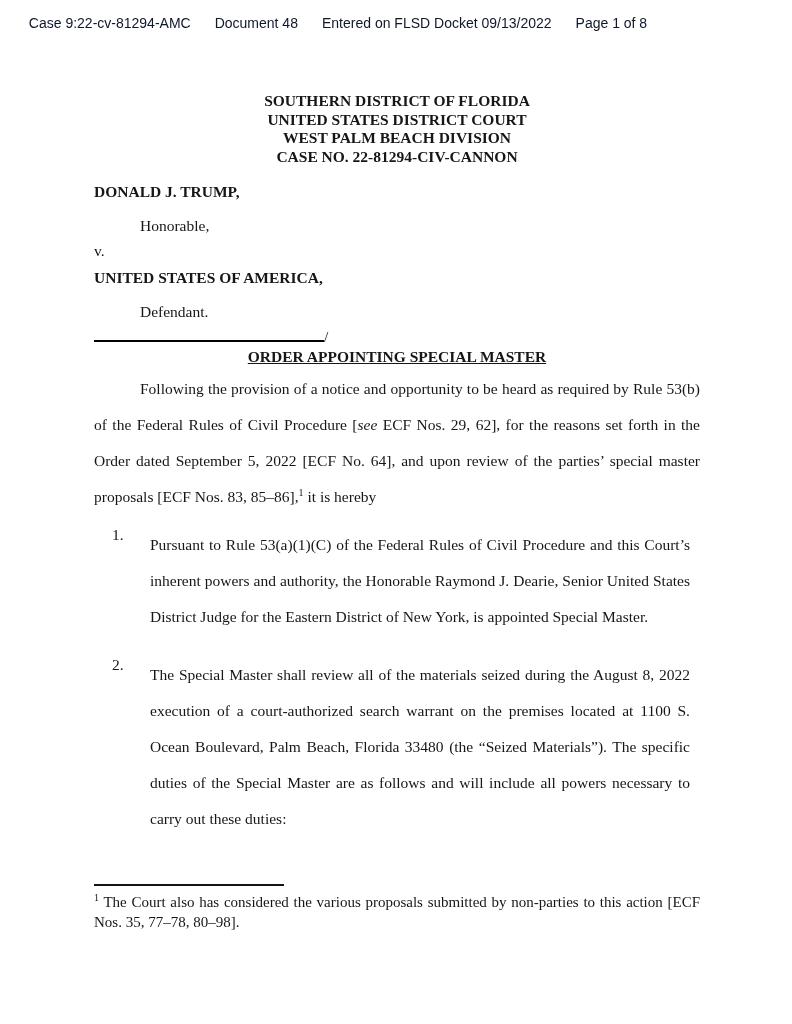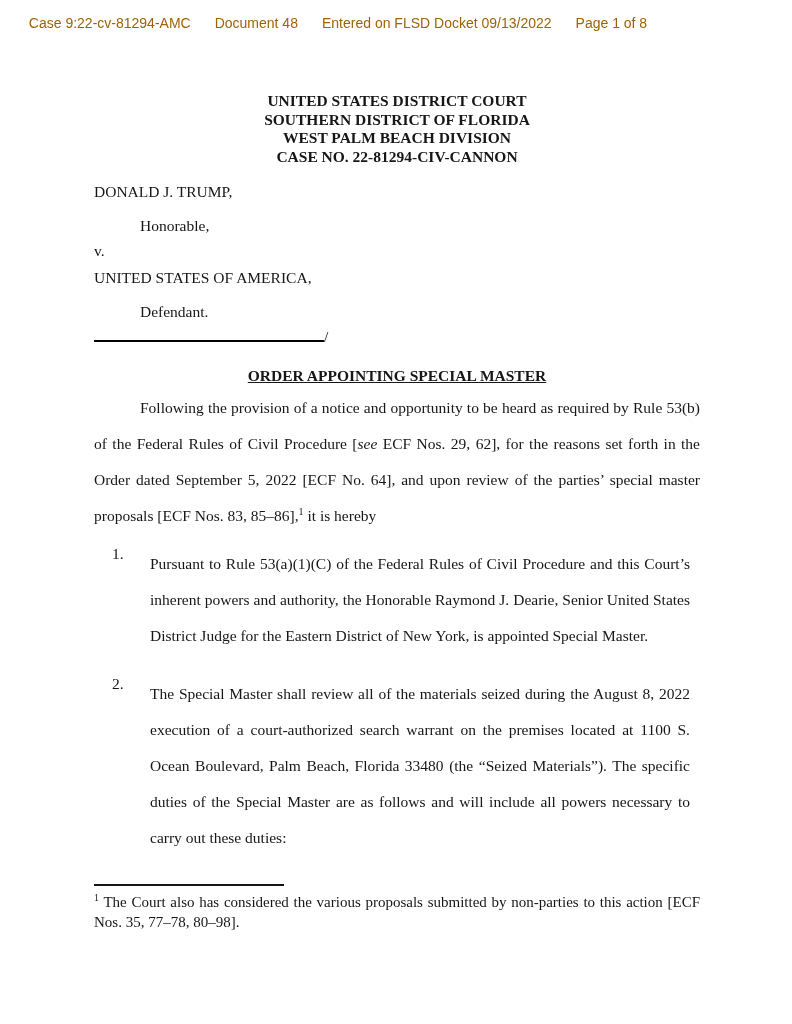--- a/index.html
+++ b/index.html
@@ -19,50 +19,50 @@
   .docket-header {
     position: absolute;
     top: 15px;
     left: 0;
     width: 676px;
     display: flex;
     justify-content: center;
     gap: 24px;
     font-family: "Liberation Sans", sans-serif;
     font-size: 14px;
-    color: #a16207;
+    color: #0f172a;
     white-space: nowrap;
   }
   .court-block {
     margin-top: 76px; 
     text-align: center;
     font-weight: bold;
     font-size: 15.5px;
     line-height: 18.5px;
   }
   .case-no {
     text-align: center;
     font-weight: bold;
     font-size: 15.5px;
     line-height: 18.5px;
   }
   .caption { margin-top: 8px; font-size: 15.5px; }
-  .cap-name { font-weight: normal; line-height: 36px; }
+  .cap-name { font-weight: bold; line-height: 36px; }
   .cap-role { padding-left: 46px; line-height: 32px; }
   .cap-v { line-height: 18px; }
   .caption-rule { line-height: 16px; white-space: nowrap; }
   .rule-line {
     display: inline-block;
     width: 230px;
     height: 12px;
     border-bottom: 2px solid #000;
   }
   .slash { font-size: 15.5px; }
   .order-title {
-    margin-top: 21px;
+    margin-top: 2px;
     text-align: center;
     font-weight: bold;
     font-size: 15.5px;
     line-height: 20px;
   }
   .order-title .u { text-decoration: underline; }
   .body-text {
     font-size: 15.5px;
     line-height: 36px;
     text-align: justify;
@@ -103,22 +103,22 @@
 <div class="page">
 
   <div class="docket-header">
     <span>Case 9:22-cv-81294-AMC</span>
     <span>Document 48</span>
     <span>Entered on FLSD Docket 09/13/2022</span>
     <span>Page 1 of 8</span>
   </div>
 
   <div class="court-block">
+    <div>SOUTHERN DISTRICT OF FLORIDA</div>
     <div>UNITED STATES DISTRICT COURT</div>
-    <div>SOUTHERN DISTRICT OF FLORIDA</div>
     <div>WEST PALM BEACH DIVISION</div>
   </div>
 
   <div class="case-no">CASE NO. 22-81294-CIV-CANNON</div>
 
   <div class="caption">
     <div class="cap-name"><span>DONALD J. TRUMP</span><span>,</span></div>
     <div class="cap-role">Honorable,</div>
     <div class="cap-v">v.</div>
     <div class="cap-name"><span>UNITED STATES OF AMERICA</span><span>,</span></div>

